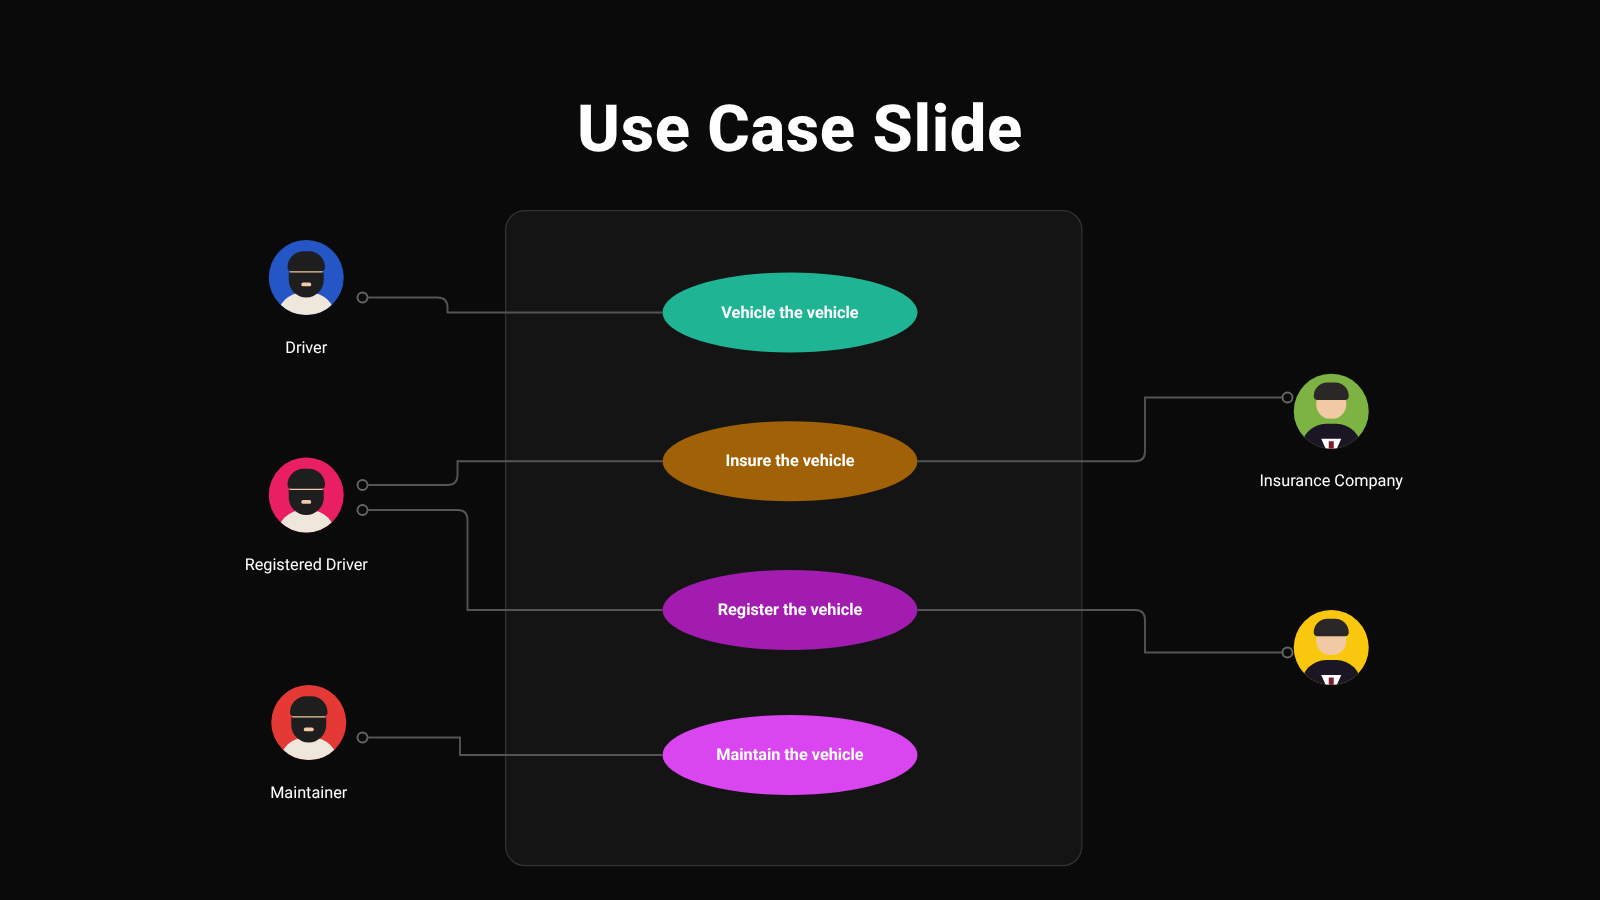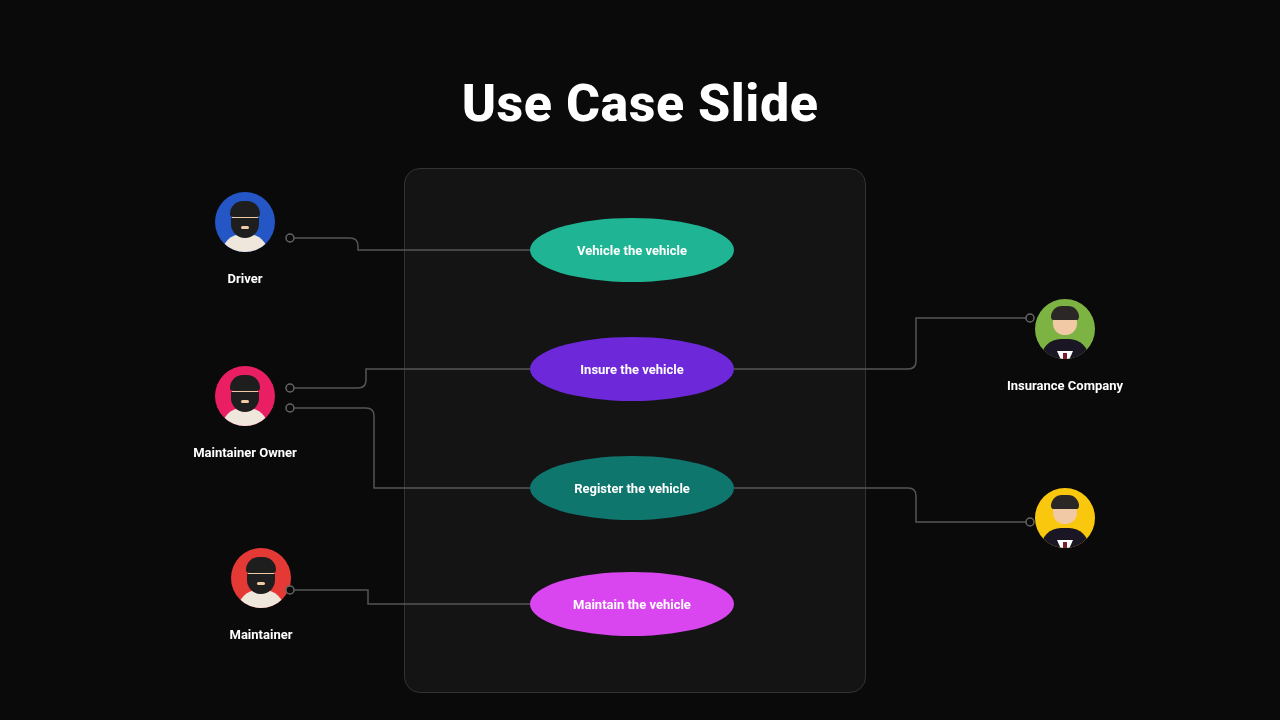--- a/index.html
+++ b/index.html
@@ -46,21 +46,21 @@
     text-align:center;
   }
   .actor .avatar {
     width:60px; height:60px; border-radius:50%;
     position:relative; overflow:hidden;
     margin-bottom:18px;
     flex:0 0 auto;
   }
   .actor .label {
     font-size:13px;
-    font-weight:700;
+    font-weight:400;
     line-height:1.35;
   }
   
   .av-beard .head {
     position:absolute; left:50%; top:12px; transform:translateX(-50%);
     width:26px; height:28px; background:#f1c9a5; border-radius:50% 50% 45% 45%;
   }
   .av-beard .hair {
     position:absolute; left:50%; top:9px; transform:translateX(-50%);
     width:30px; height:16px; background:#1e1e1e; border-radius:16px 16px 4px 4px;
@@ -115,24 +115,24 @@
 </head>
 <body>
 
 <h1 class="title">Use Case Slide</h1>
 
 <div class="system-box"></div>
 
 <div class="usecase" style="left: 530px; top: 218px; background: rgb(31, 180, 147);">
   <span>Vehicle the vehicle</span>
 </div>
-<div class="usecase" style="left: 530px; top: 337px; background: #6d28d9;">
+<div class="usecase" style="left: 530px; top: 337px; background: #a16207;">
   <span>Insure the vehicle</span>
 </div>
-<div class="usecase" style="left: 530px; top: 456px; background: #0f766e;">
+<div class="usecase" style="left: 530px; top: 456px; background: #a21caf;">
   <span>Register the vehicle</span>
 </div>
 <div class="usecase" style="left: 530px; top: 572px; background: #d946ef;">
   <span>Maintain the vehicle</span>
 </div>
 
 <div class="actor" style="left:170px; top:192px;">
   <div class="avatar av-beard" style="background: rgb(36, 87, 197);">
     <div class="body"></div>
       <div class="head"></div>
@@ -144,24 +144,24 @@
 </div>
 
 <div class="actor" style="left:170px; top:366px;">
   <div class="avatar av-beard" style="background: rgb(233, 30, 99);">
     <div class="body"></div>
       <div class="head"></div>
       <div class="hair"></div>
       <div class="beard"></div>
       <div class="mouth"></div>
   </div>
-  <div class="label">Maintainer Owner</div>
-</div>
-
-<div class="actor" style="left:186px; top:548px;">
+  <div class="label">Registered Driver</div>
+</div>
+
+<div class="actor" style="left:172px; top:548px;">
   <div class="avatar av-beard" style="background: rgb(229, 57, 53);">
     <div class="body"></div>
       <div class="head"></div>
       <div class="hair"></div>
       <div class="beard"></div>
       <div class="mouth"></div>
   </div>
   <div class="label">Maintainer</div>
 </div>
 

